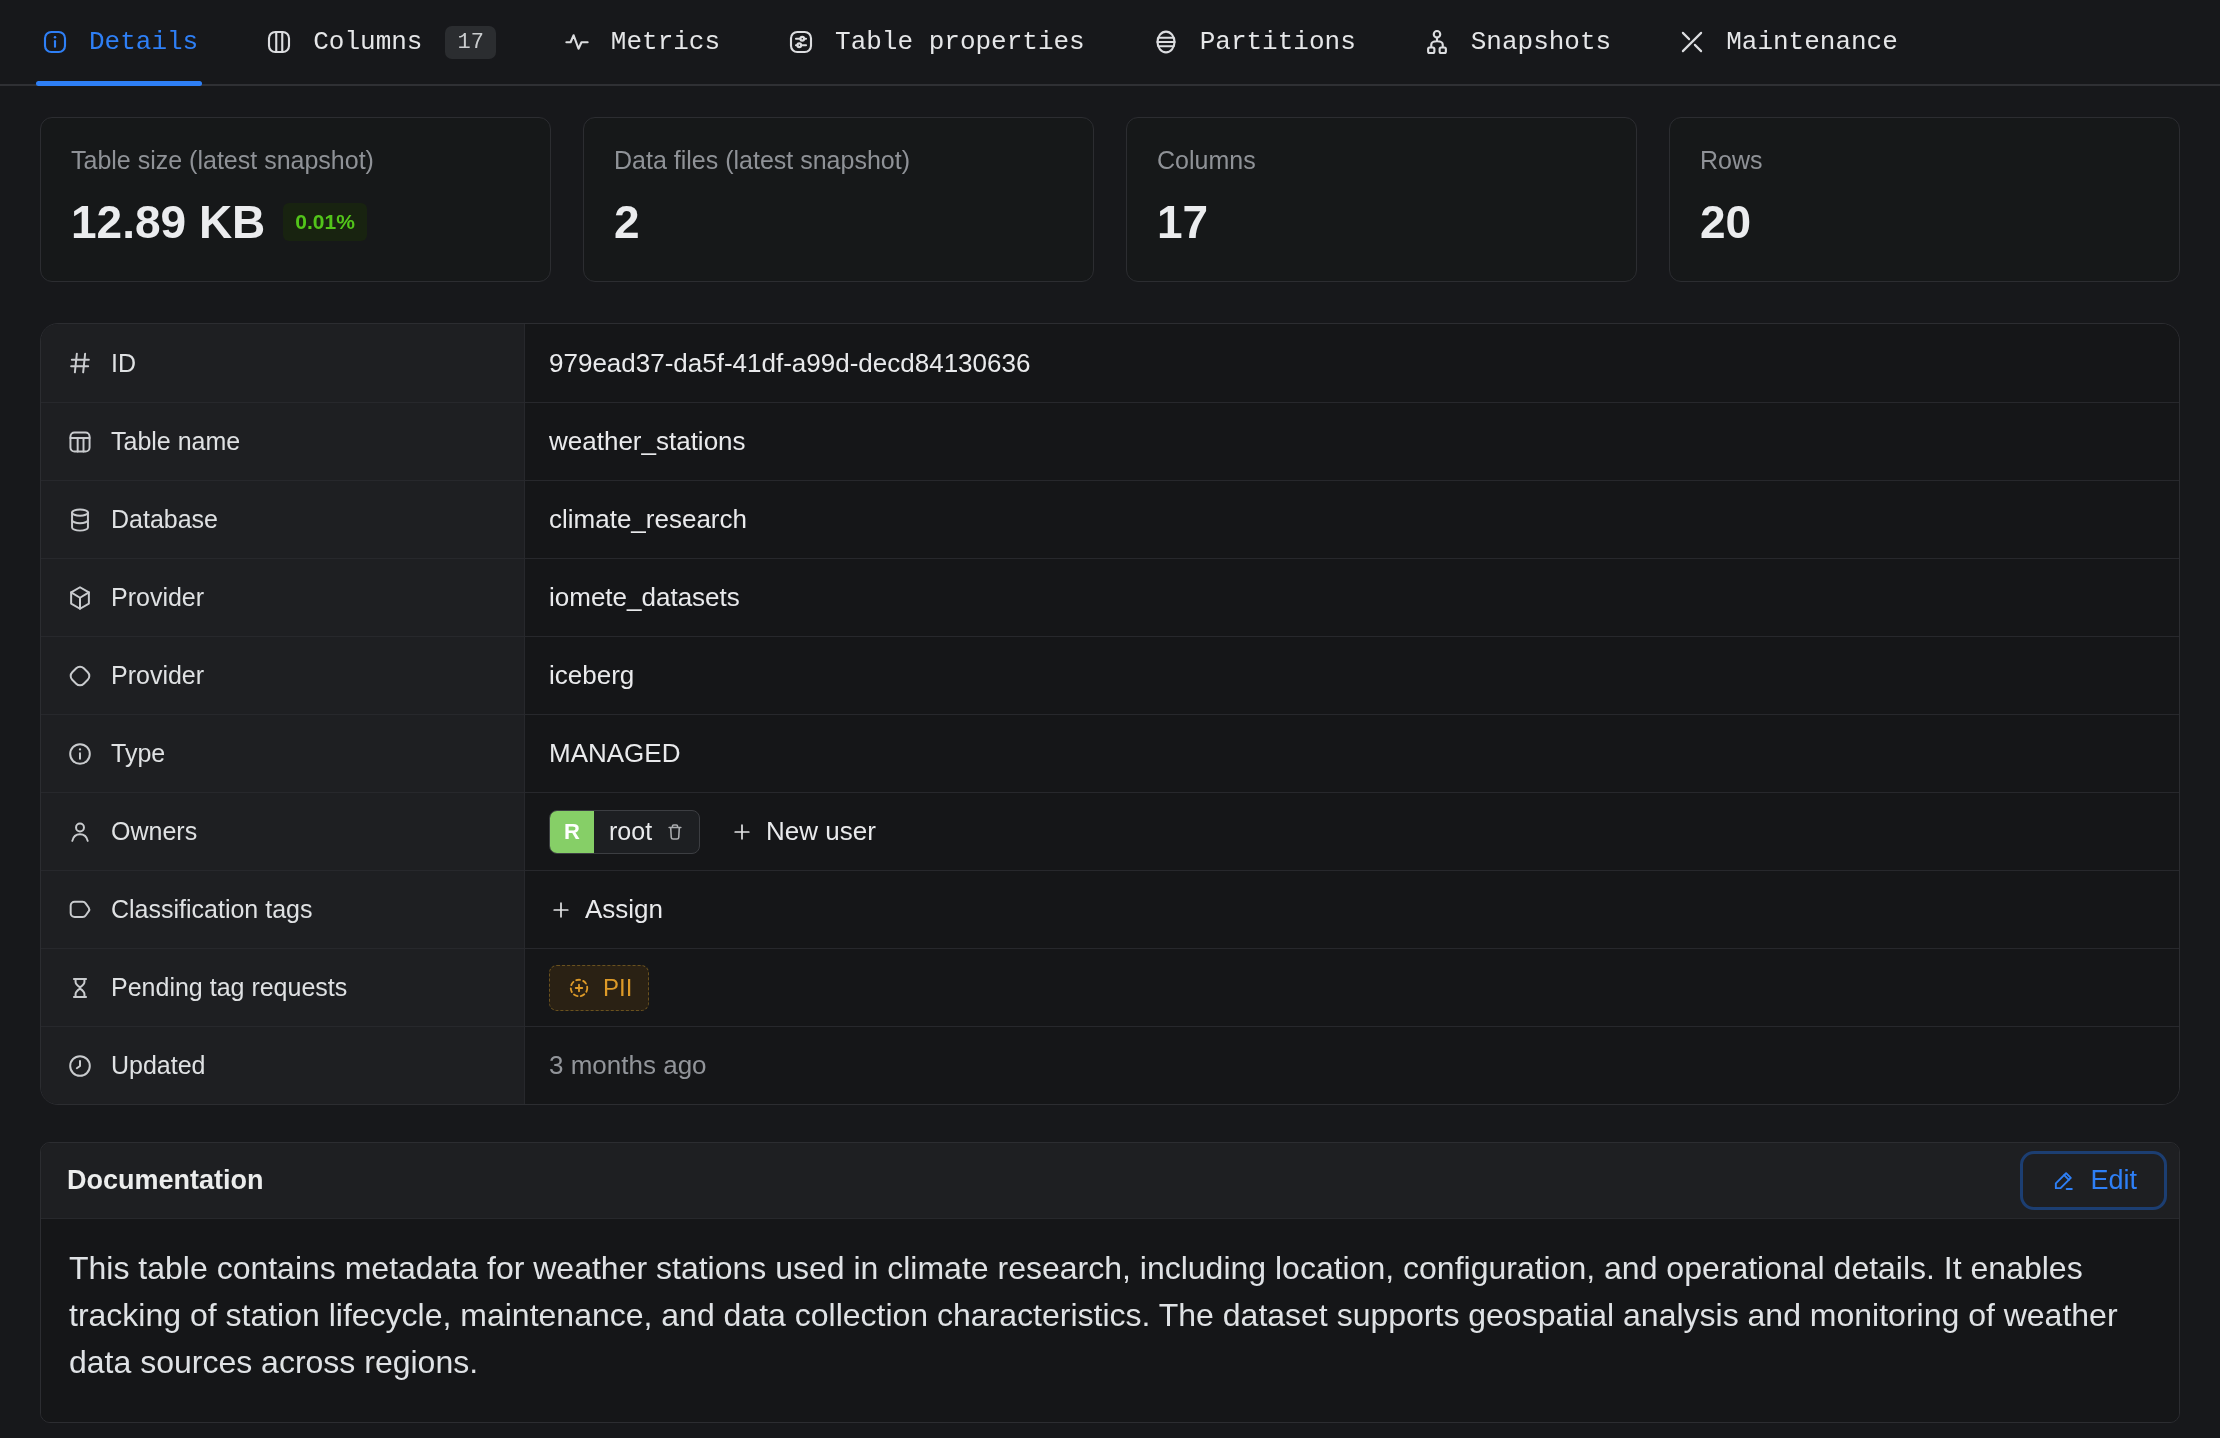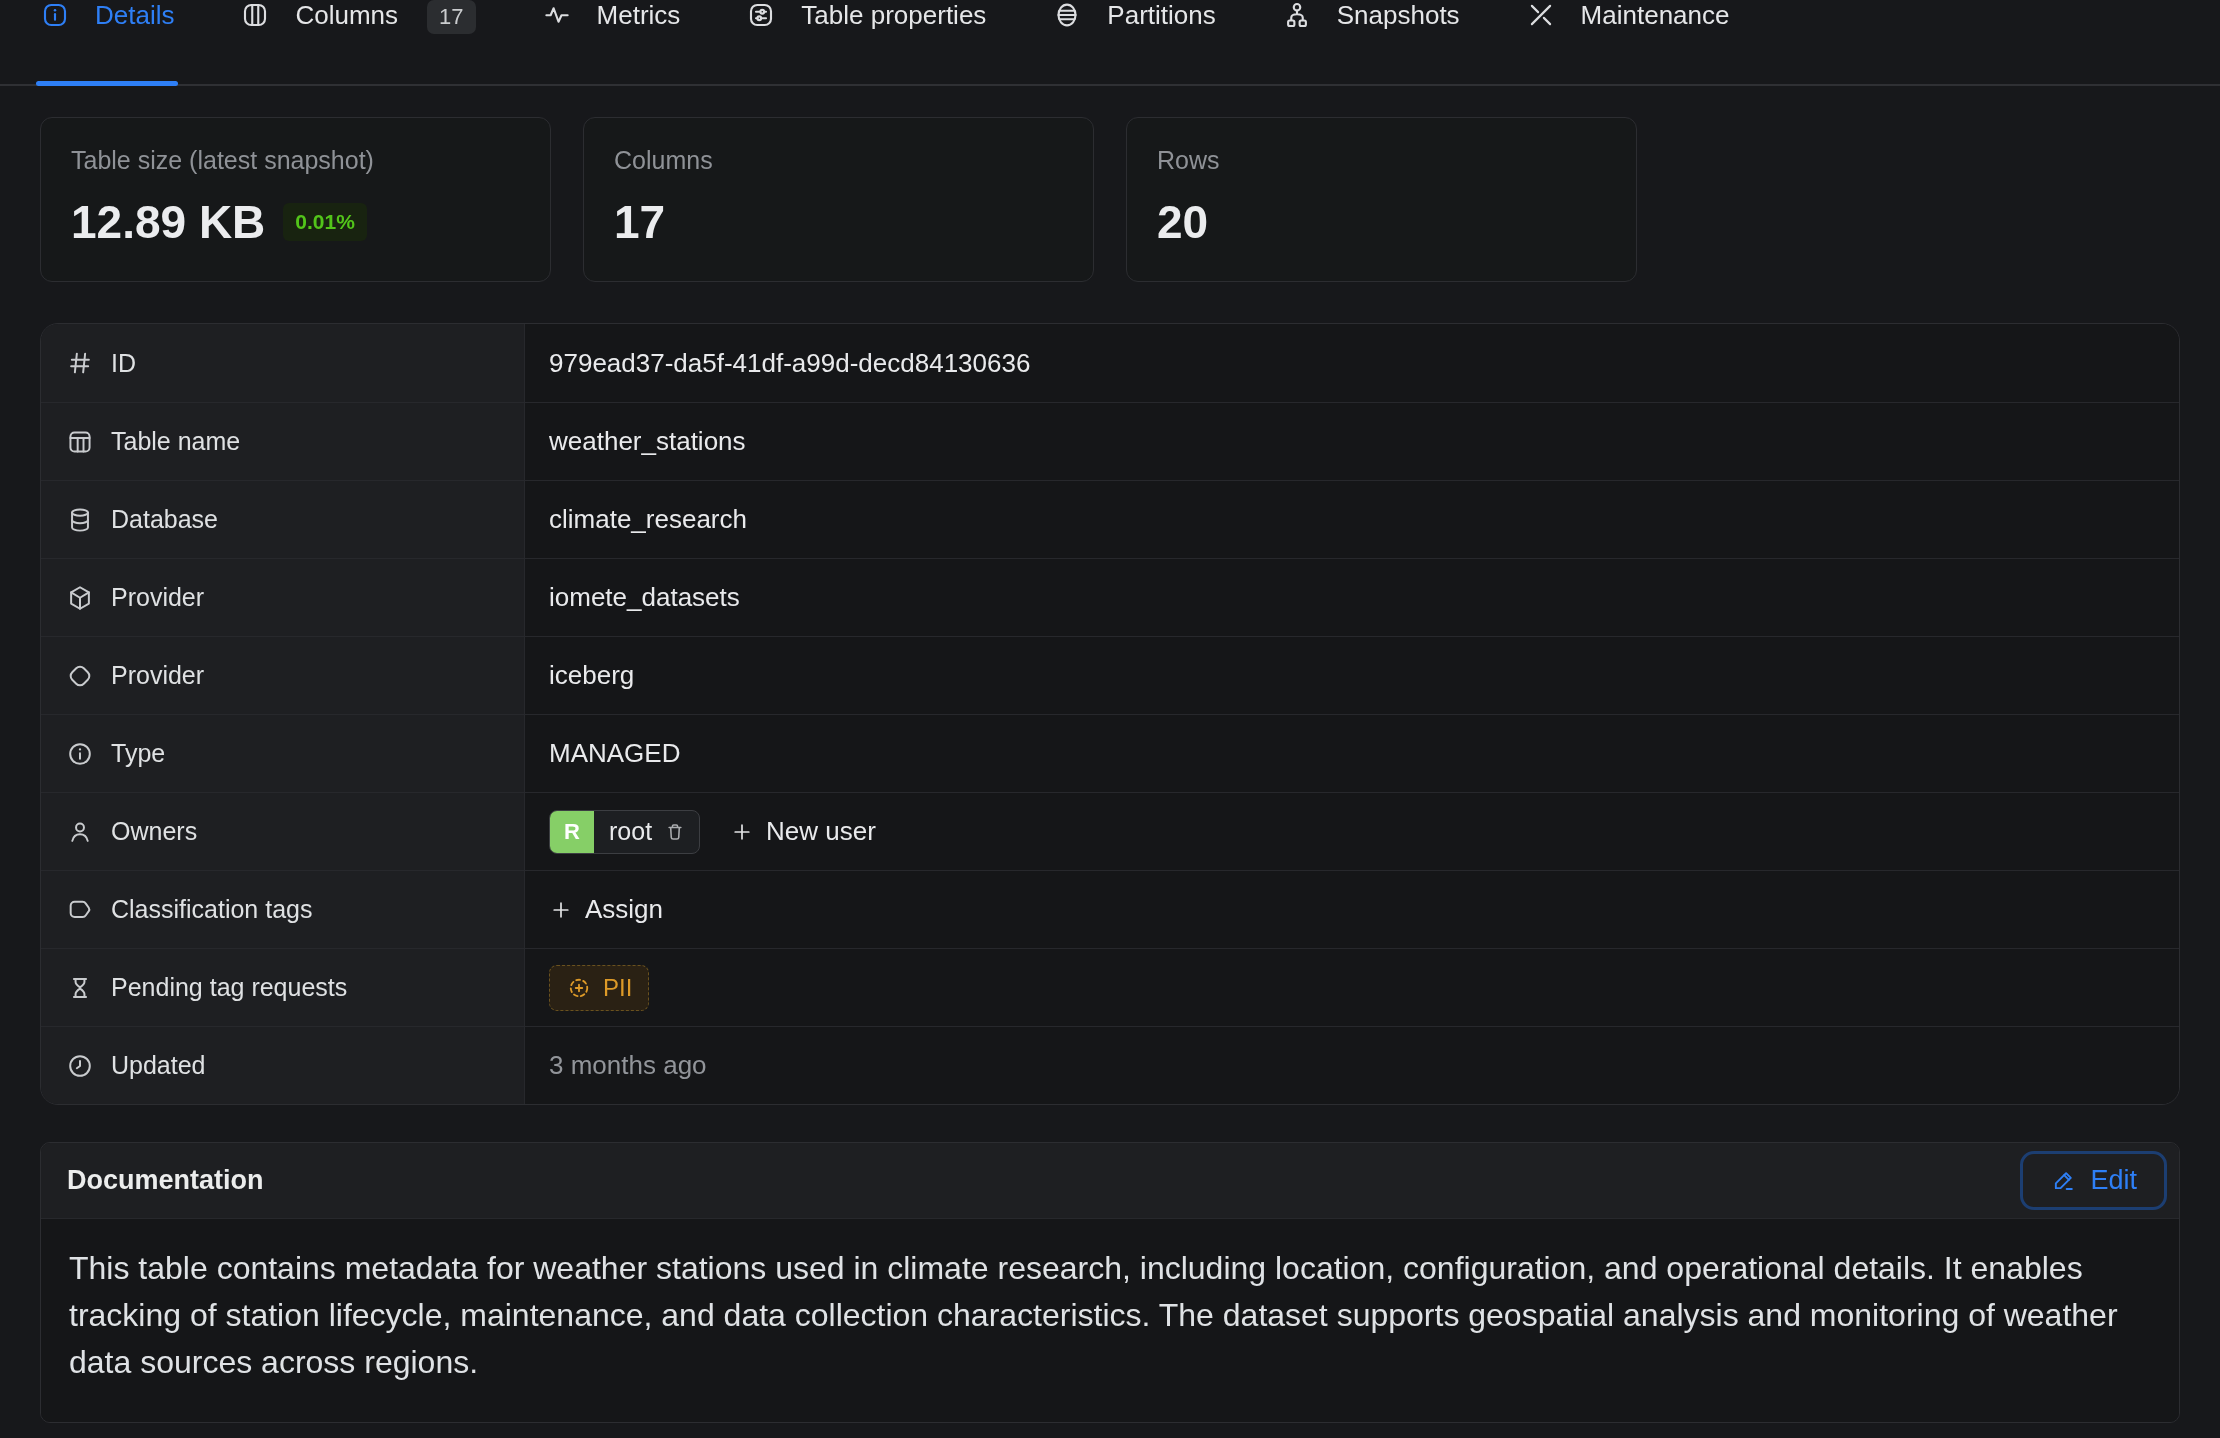--- a/index.html
+++ b/index.html
@@ -29,23 +29,23 @@
     color:var(--text-primary);
   }
   
   .tab-bar{
     display:flex;align-items:stretch;gap:66px;
     height:86px;padding-left:40px;
     border-bottom:2px solid #2f3034;
     position:relative;
   }
   .tab{
-    display:flex;align-items:flex-start;gap:25px;
+    display:flex;align-items:center;gap:19px;
     font-size:26px;color:#e5e6e8;cursor:pointer;
-    position:relative;white-space:nowrap;
+    position:relative;white-space:nowrap;font-family:Liberation Mono, monospace;
   }
   .tab .icon{width:30px;height:30px;color:#dcdde0;}
   .tab.active{color:var(--blue);}
   .tab.active .icon{color:var(--blue);}
   .tab.active::after{
     content:"";position:absolute;left:-4px;right:-4px;bottom:-2px;
     height:5px;border-radius:4px;background:var(--blue);
   }
   .tab-badge{
     margin-left:4px;font-size:22px;color:#caccce;
@@ -220,20 +220,26 @@
 
 <section class="stats-row" id="stats-row">
     <div class="stat-card">
       <div class="stat-label">Table size (latest snapshot)</div>
       <div class="stat-value-row">
         <span class="stat-value">12.89 KB</span>
         <span class="stat-badge">0.01%</span>
       </div>
     </div>
     <div class="stat-card">
+      <div class="stat-label">Data files (latest snapshot)</div>
+      <div class="stat-value-row">
+        <span class="stat-value">2</span>
+      </div>
+    </div>
+    <div class="stat-card">
       <div class="stat-label">Columns</div>
       <div class="stat-value-row">
         <span class="stat-value">17</span>
       </div>
     </div>
     <div class="stat-card">
       <div class="stat-label">Rows</div>
       <div class="stat-value-row">
         <span class="stat-value">20</span>
       </div>

